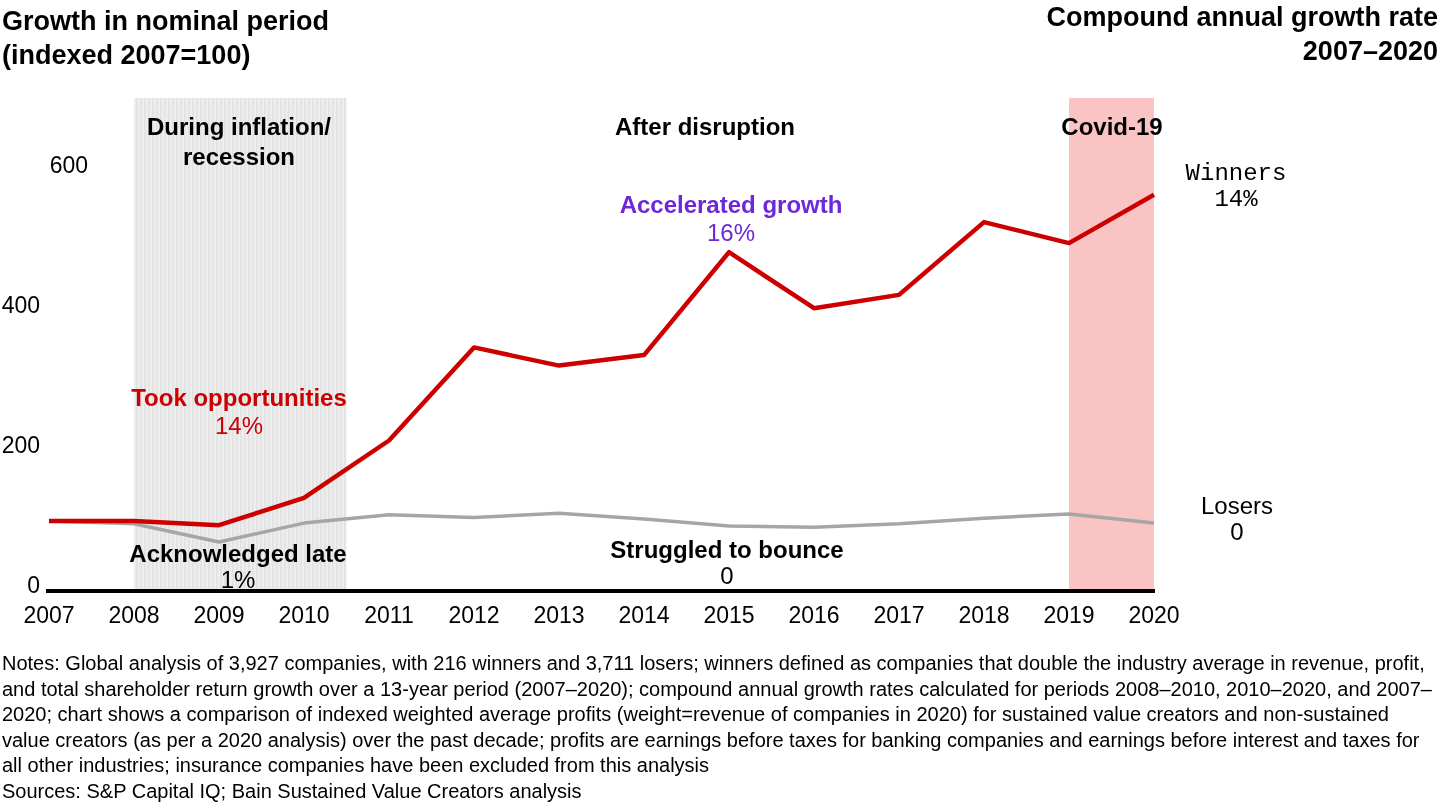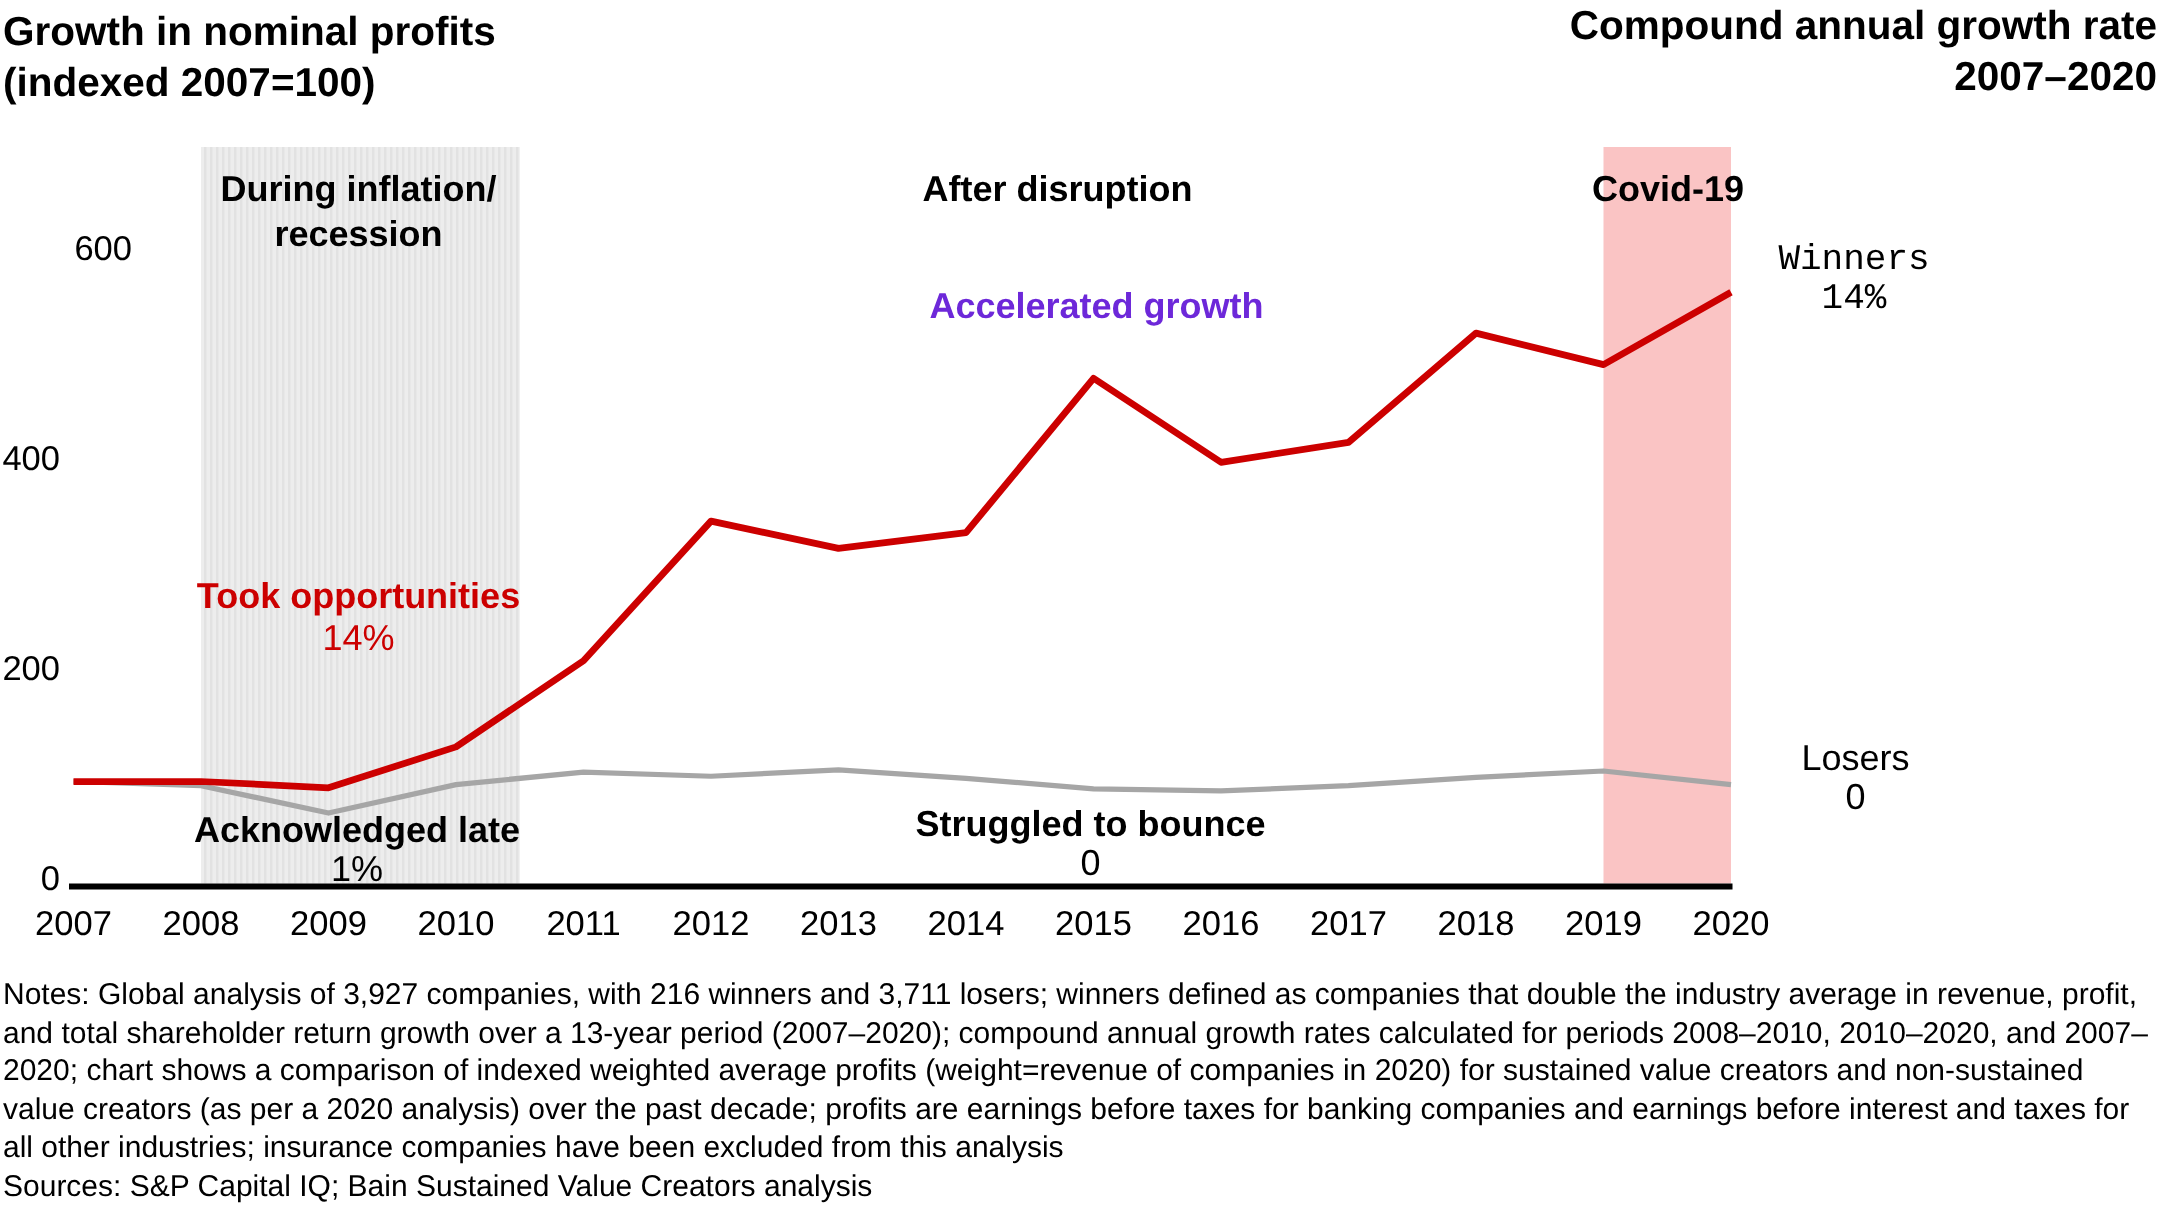--- a/index.html
+++ b/index.html
@@ -58,21 +58,21 @@
       <div class="xtick" style="left: 599px;">2014</div>
       <div class="xtick" style="left: 684px;">2015</div>
       <div class="xtick" style="left: 769px;">2016</div>
       <div class="xtick" style="left: 854px;">2017</div>
       <div class="xtick" style="left: 939px;">2018</div>
       <div class="xtick" style="left: 1024px;">2019</div>
       <div class="xtick" style="left: 1109px;">2020</div>
     </div>
 
   <div id="title-left" class="abs">
-    <div>Growth in nominal profits</div>
+    <div>Growth in nominal period</div>
     <div>(indexed 2007=100)</div>
   </div>
 
   <div id="title-right" class="abs">
     <div>Compound annual growth rate</div>
     <div>2007–2020</div>
   </div>
 
   <div class="abs ctr phase pre" style="left:239px;top:112px">During inflation/
 recession</div>
@@ -81,20 +81,21 @@
 
   <div class="abs ctr phase" style="left:1112px;top:112px">Covid-19</div>
 
   <div class="abs ctr ann red" style="left: 239px; top: 384px; color: rgb(204, 0, 0);">
     <div class="b">Took opportunities</div>
     <div>14%</div>
   </div>
 
   <div class="abs ctr ann red" style="left: 731px; top: 191px; color: #6d28d9;">
     <div class="b">Accelerated growth</div>
+    <div>16%</div>
   </div>
 
   <div class="abs ctr ann2 red" style="left: 1236px; top: 161px; color: #000000; font-family: Liberation Mono, monospace;">
     <div>Winners</div>
     <div>14%</div>
   </div>
 
   <div class="abs ctr ann2" style="left:238px;top:541px">
     <div class="b">Acknowledged late</div>
     <div>1%</div>

